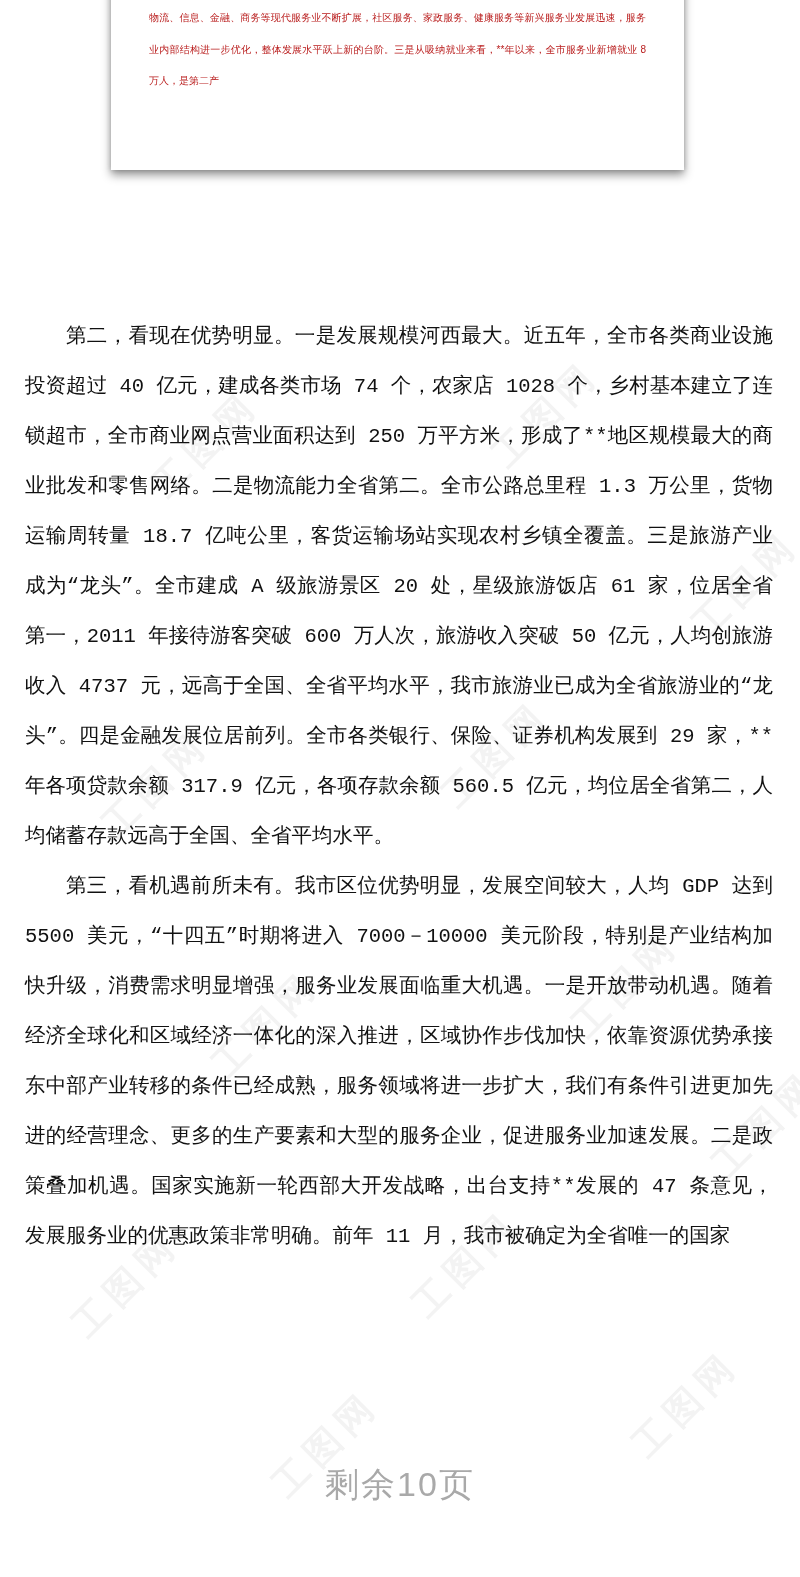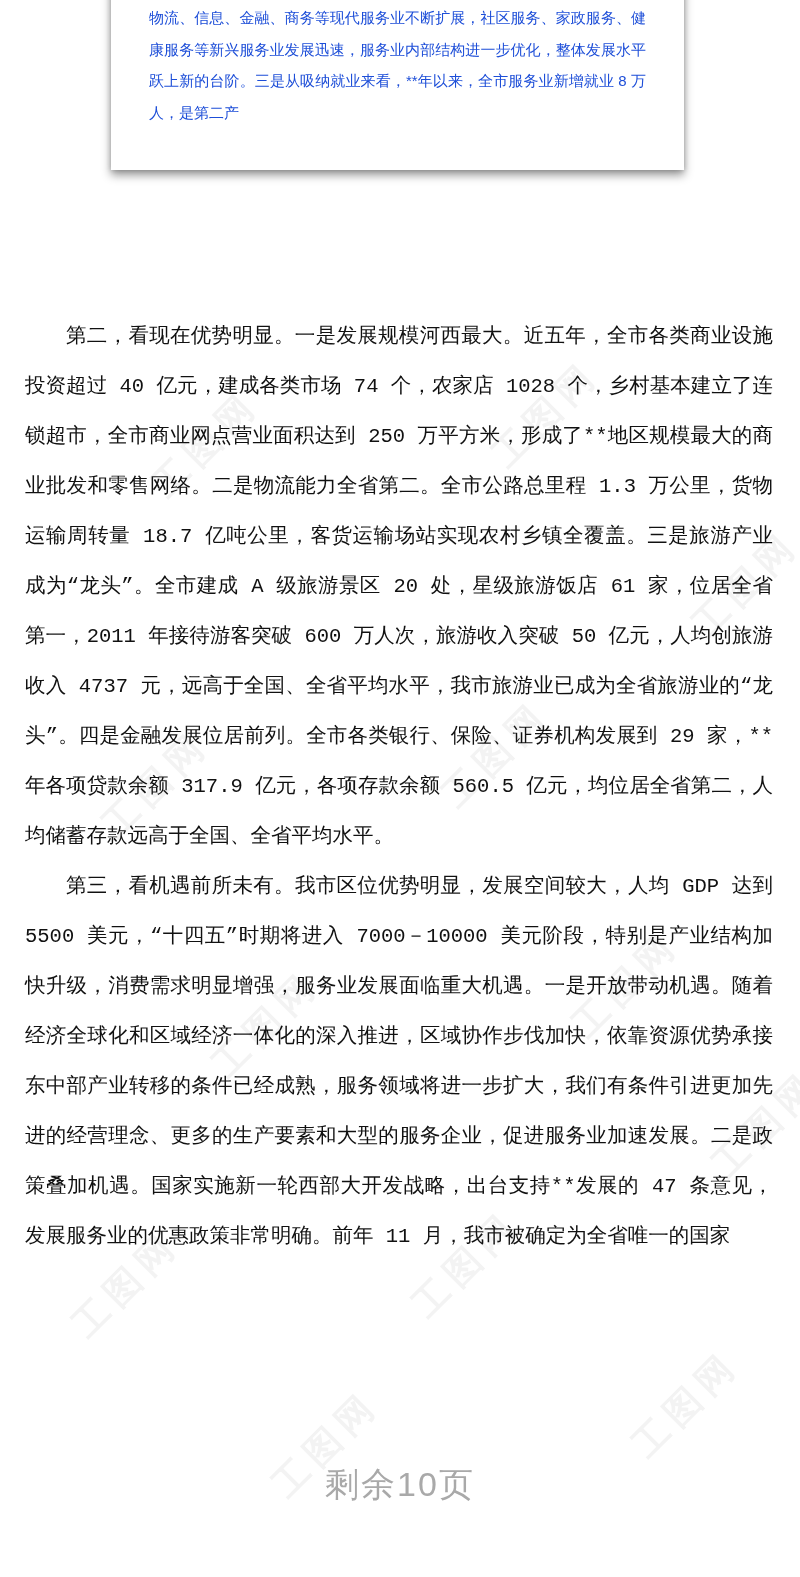--- a/index.html
+++ b/index.html
@@ -52,23 +52,23 @@
     width: 573px;
     height: 198px;
     box-sizing: border-box;
     padding: 30px 38px 0 38px;
     background: #ffffff;
     box-shadow: 0 5px 9px rgba(0, 0, 0, 0.42), 0 0 5px rgba(0, 0, 0, 0.18);
     z-index: 1;
   }
   .preview-card p {
     margin: 0;
-    font-size: 15px;
+    font-size: 10px;
     line-height: 31.5px;
-    color: #1d4ed8;
+    color: #b91c1c;
     text-align: justify;
   }
 
   
   .document-body {
     position: absolute;
     left: 25px;
     top: 312px;
     width: 748px;
     z-index: 1;

